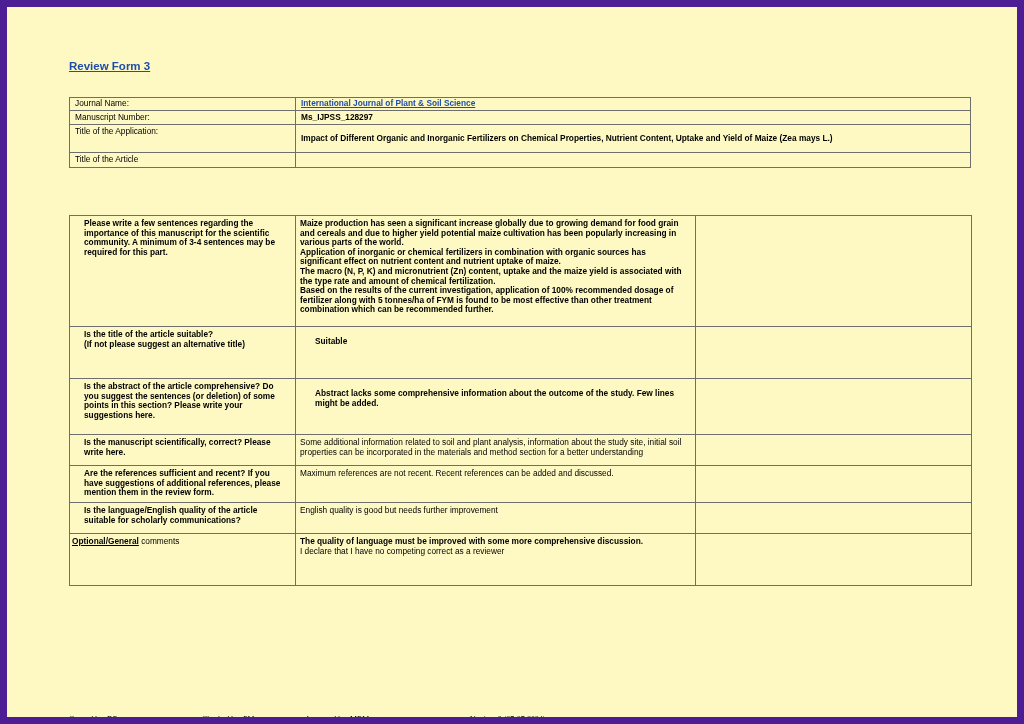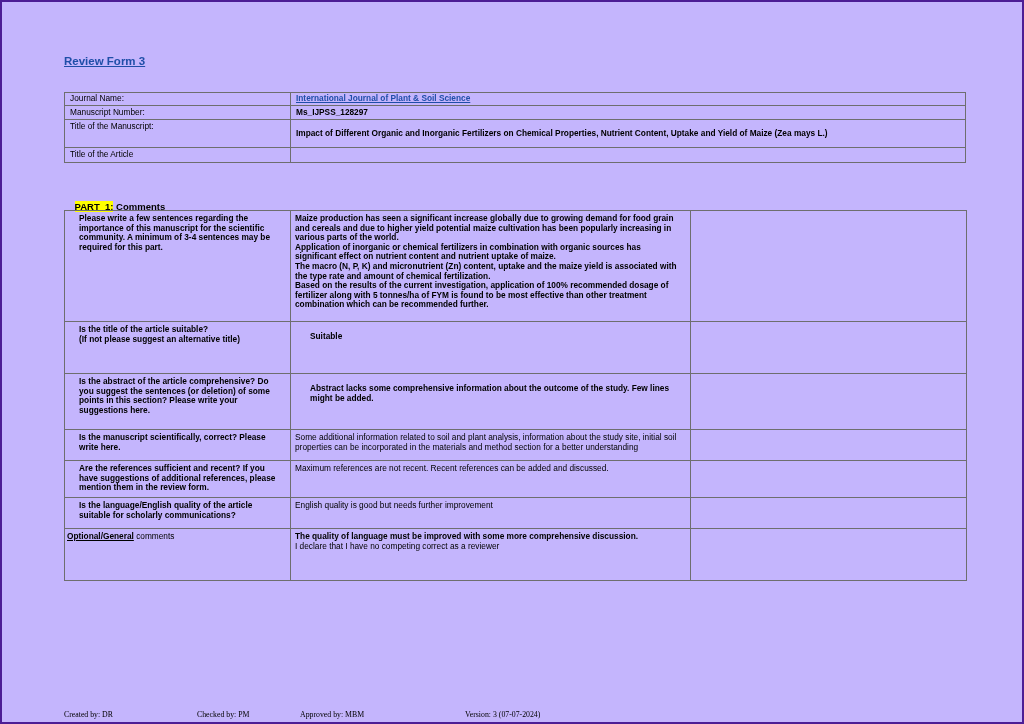--- a/index.html
+++ b/index.html
@@ -1,22 +1,22 @@
 <!DOCTYPE html>
 <html><head>
 <meta charset="utf-8">
 <style>
   * { margin: 0; padding: 0; box-sizing: border-box; }
   html, body { background: #e9e9e9; }
   .page {
     position: relative;
     width: 1024px;
     height: 724px;
-    background: #c4b5fd;
-    border: 2px solid #4c1d95;
+    background: #fef9c3;
+    border: 7px solid #4c1d95;
     font-family: "Liberation Sans", "DejaVu Sans", sans-serif;
     color: #000000;
     overflow: hidden;
   }
   .doc-title {
     position: absolute;
     left: 62px;
     top: 53px;
     font-size: 11.5px;
     font-weight: bold;
@@ -138,33 +138,30 @@
     <tbody>
         <tr class="info-row-1">
       <td class="info-label">Journal Name:</td>
       <td><span class="journal-link">International Journal of Plant &amp; Soil Science</span></td>
     </tr>
     <tr class="info-row-2">
       <td class="info-label">Manuscript Number:</td>
       <td class="val-bold">Ms_IJPSS_128297</td>
     </tr>
     <tr class="info-row-3">
-      <td class="info-label">Title of the Manuscript:</td>
+      <td class="info-label">Title of the Application:</td>
       <td class="val-bold">Impact of Different Organic and Inorganic Fertilizers on Chemical Properties, Nutrient Content, Uptake and Yield of Maize (Zea mays L.)</td>
     </tr>
     <tr class="info-row-4">
       <td class="info-label">Title of the Article</td>
       <td></td>
     </tr>
   </tbody>
     </table>
 
-  <div class="part-heading">
-    <span class="hl-yellow">PART  1:</span><span> Comments</span>
-  </div>
 
   <table class="comments-table">
     <colgroup>
         <col class="col-q">
         <col class="col-c">
         <col class="col-a">
       </colgroup>
 
     <tbody>
 

